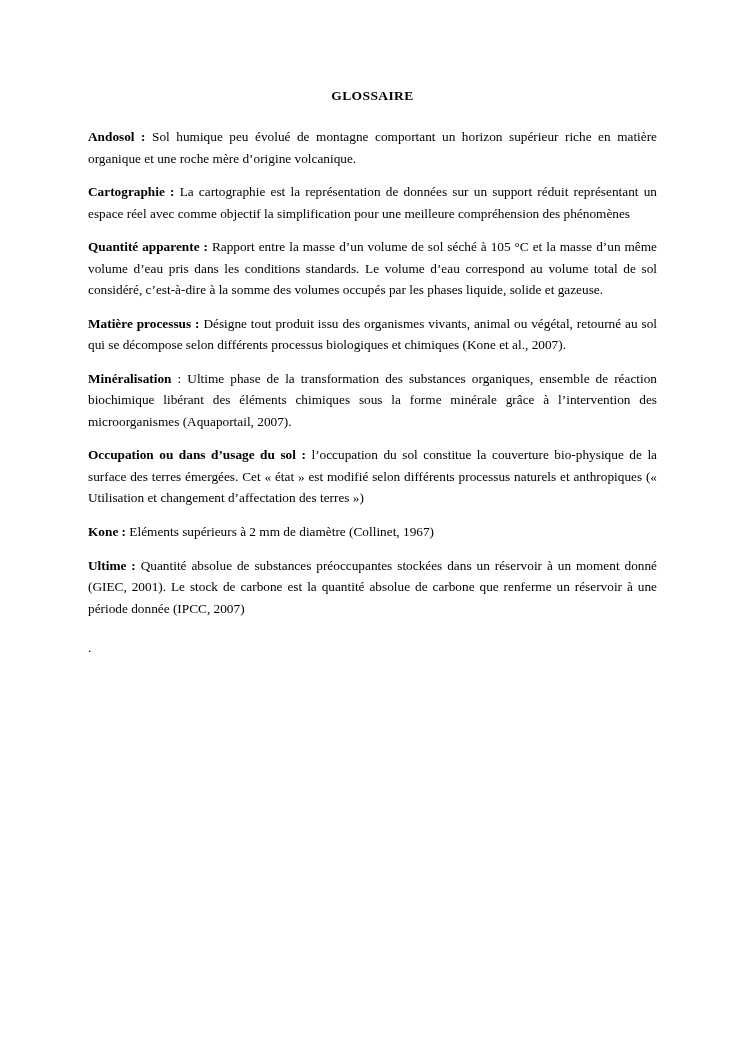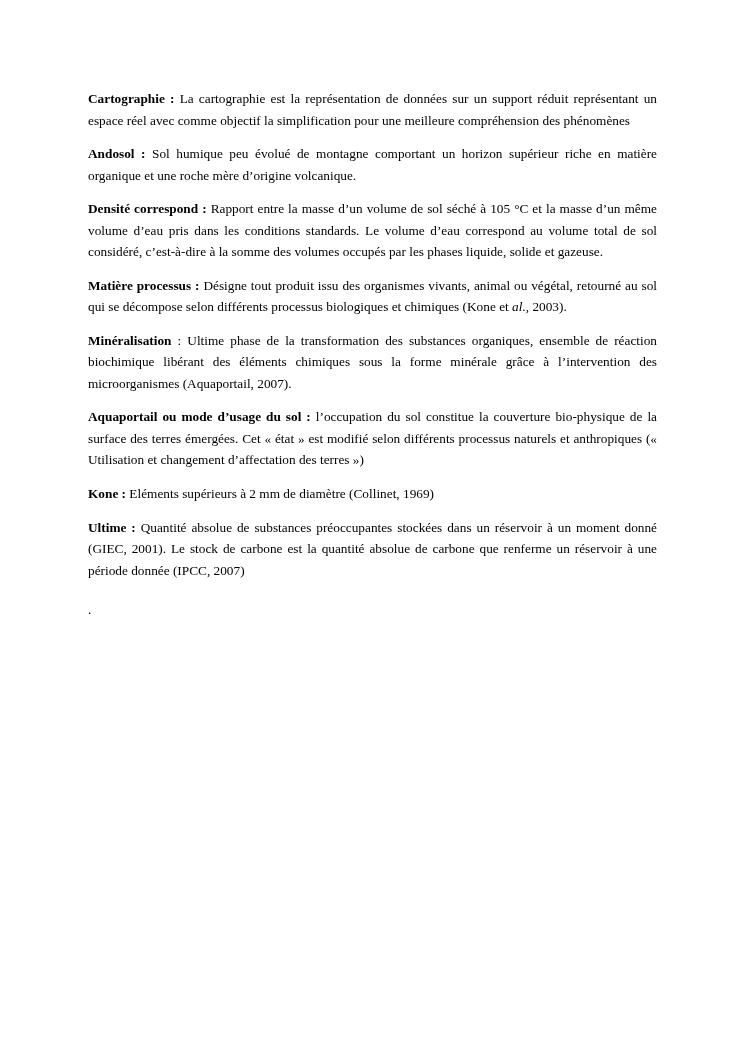--- a/index.html
+++ b/index.html
@@ -32,60 +32,60 @@
     font-size: 13.3px;
     line-height: 1.62;
     text-align: justify;
     text-justify: inter-word;
     margin: 0 0 12px 0;
   }
   .term {
     font-weight: bold;
   }
   .term-italic {
-    font-style: italic;
   }
   .trailing-dot {
     font-size: 13.3px;
     line-height: 1.62;
     margin: 18px 0 0 0;
   }
 </style>
 </head>
 <body>
 
 <div class="page">
 
+  <h1 class="doc-title">GLOSSAIRE</h1>
+
+  <p class="entry">
+    <span class="term">Andosol :</span><span> Sol humique peu évolué de montagne comportant un horizon supérieur riche en matière organique et une roche mère d’origine volcanique.</span>
+  </p>
 
   <p class="entry">
     <span class="term">Cartographie :</span><span> La cartographie est la représentation de données sur un support réduit représentant un espace réel avec comme objectif la simplification pour une meilleure compréhension des phénomènes</span>
   </p>
 
   <p class="entry">
-    <span class="term">Andosol :</span><span> Sol humique peu évolué de montagne comportant un horizon supérieur riche en matière organique et une roche mère d’origine volcanique.</span>
+    <span class="term">Quantité apparente :</span><span> Rapport entre la masse d’un volume de sol séché à 105 °C et la masse d’un même volume d’eau pris dans les conditions standards. Le volume d’eau correspond au volume total de sol considéré, c’est-à-dire à la somme des volumes occupés par les phases liquide, solide et gazeuse.</span>
   </p>
 
   <p class="entry">
-    <span class="term">Densité correspond :</span><span> Rapport entre la masse d’un volume de sol séché à 105 °C et la masse d’un même volume d’eau pris dans les conditions standards. Le volume d’eau correspond au volume total de sol considéré, c’est-à-dire à la somme des volumes occupés par les phases liquide, solide et gazeuse.</span>
-  </p>
-
-  <p class="entry">
-    <span class="term">Matière processus :</span><span> Désigne tout produit issu des organismes vivants, animal ou végétal, retourné au sol qui se décompose selon différents processus biologiques et chimiques (Kone et </span><span class="term-italic">al.</span><span>, 2003).</span>
+    <span class="term">Matière processus :</span><span> Désigne tout produit issu des organismes vivants, animal ou végétal, retourné au sol qui se décompose selon différents processus biologiques et chimiques (Kone et </span><span class="term-italic">al.</span><span>, 2007).</span>
   </p>
 
   <p class="entry">
     <span class="term">Minéralisation</span><span> : Ultime phase de la transformation des substances organiques, ensemble de réaction biochimique libérant des éléments chimiques sous la forme minérale grâce à l’intervention des microorganismes (Aquaportail, 2007).</span>
   </p>
 
   <p class="entry">
-    <span class="term">Aquaportail ou mode d’usage du sol :</span><span> l’occupation du sol constitue la couverture bio-physique de la surface des terres émergées. Cet « état » est modifié selon différents processus naturels et anthropiques (« Utilisation et changement d’affectation des terres »)</span>
+    <span class="term">Occupation ou dans d’usage du sol :</span><span> l’occupation du sol constitue la couverture bio-physique de la surface des terres émergées. Cet « état » est modifié selon différents processus naturels et anthropiques (« Utilisation et changement d’affectation des terres »)</span>
   </p>
 
   <p class="entry">
-    <span class="term">Kone :</span><span> Eléments supérieurs à 2 mm de diamètre (Collinet, 1969)</span>
+    <span class="term">Kone :</span><span> Eléments supérieurs à 2 mm de diamètre (Collinet, 1967)</span>
   </p>
 
   <p class="entry">
     <span class="term">Ultime :</span><span> Quantité absolue de substances préoccupantes stockées dans un réservoir à un moment donné (GIEC, 2001). Le stock de carbone est la quantité absolue de carbone que renferme un réservoir à une période donnée (IPCC, 2007)</span>
   </p>
 
   <p class="trailing-dot">.</p>
 
 </div>
 

